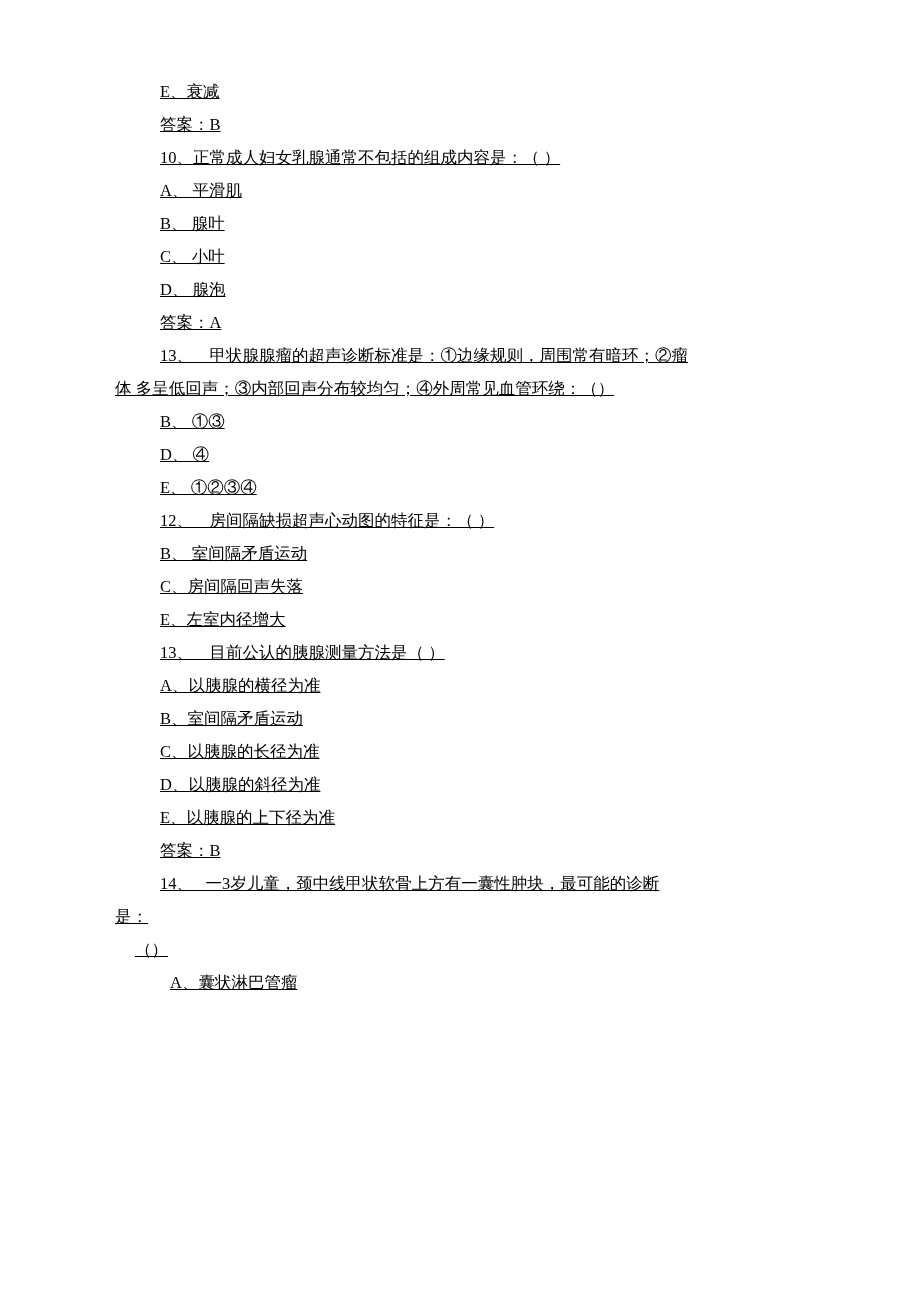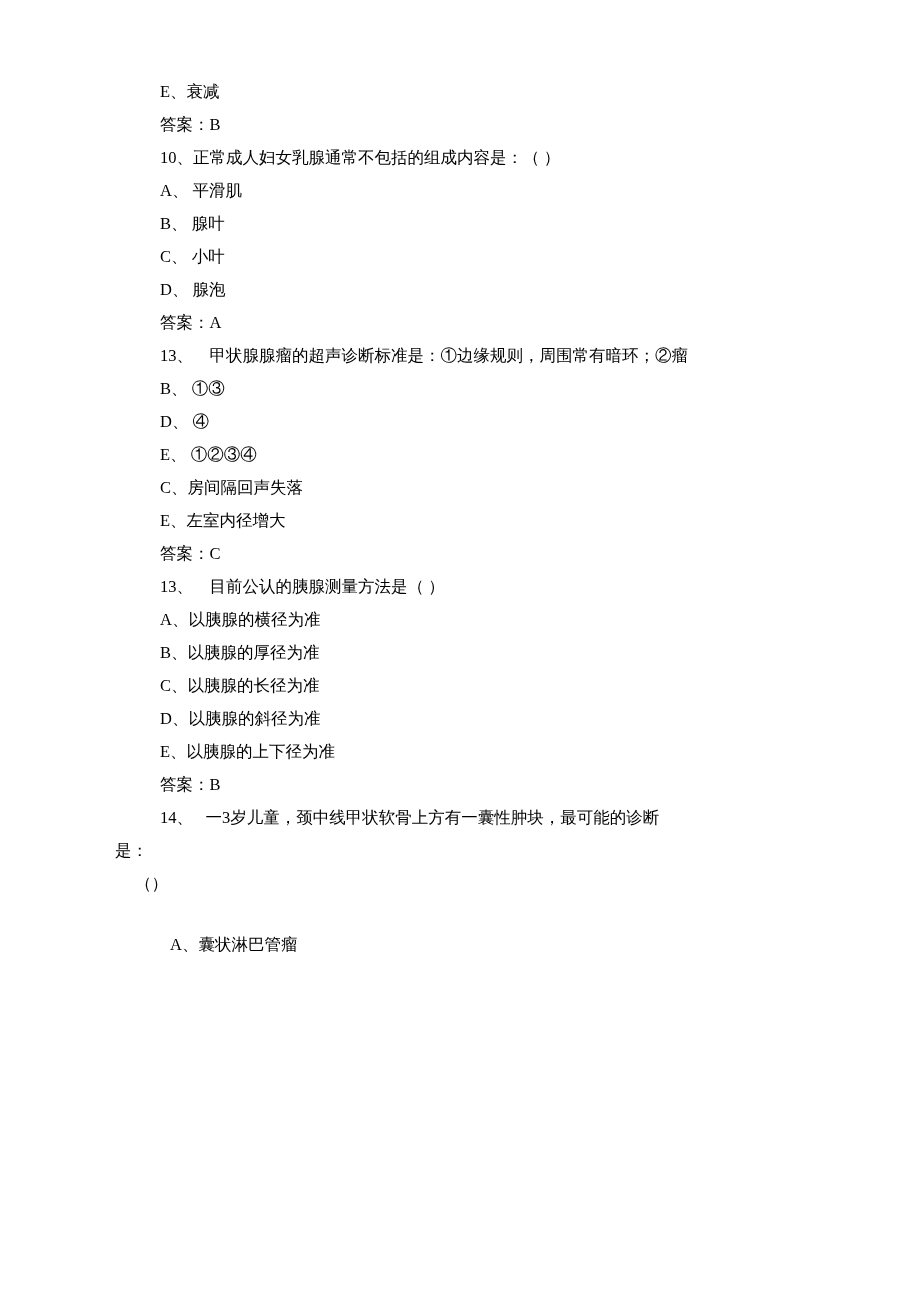--- a/index.html
+++ b/index.html
@@ -7,51 +7,54 @@
     padding: 0;
     background: #fff;
     font-family: "SimSun", "宋体", serif;
     font-size: 16.5px;
     color: #000;
     width: 920px;
     line-height: 2;
   }
   .page {
     padding: 75px 115px 60px 115px;
+    text-decoration: underline;
   }
   .line {
     white-space: pre-wrap;
   }
   .indent1 { padding-left: 45px; }
   .indent0 { padding-left: 0; }
   .indent-alt { padding-left: 20px; }
-  .indent2 { padding-left: 55px; margin-top: 28px; }
+  .indent2 { padding-left: 55px; }
 </style>
 </head>
 <body>
 
 <div class="page" id="page-root">
     <div class="line indent1">E、衰减</div>
     <div class="line indent1">答案：B</div>
     <div class="line indent1">10、正常成人妇女乳腺通常不包括的组成内容是：（ ）</div>
     <div class="line indent1">A、 平滑肌</div>
     <div class="line indent1">B、 腺叶</div>
     <div class="line indent1">C、 小叶</div>
     <div class="line indent1">D、 腺泡</div>
     <div class="line indent1">答案：A</div>
     <div class="line indent1">13、    甲状腺腺瘤的超声诊断标准是：①边缘规则，周围常有暗环；②瘤</div>
+    <div class="line indent0">体 多呈低回声；③内部回声分布较均匀；④外周常见血管环绕：（）</div>
     <div class="line indent1">B、 ①③</div>
     <div class="line indent1">D、 ④</div>
     <div class="line indent1">E、 ①②③④</div>
+    <div class="line indent1">12、    房间隔缺损超声心动图的特征是：（ ）</div>
+    <div class="line indent1">B、 室间隔矛盾运动</div>
     <div class="line indent1">C、房间隔回声失落</div>
     <div class="line indent1">E、左室内径增大</div>
-    <div class="line indent1">答案：C</div>
     <div class="line indent1">13、    目前公认的胰腺测量方法是（ ）</div>
     <div class="line indent1">A、以胰腺的横径为准</div>
-    <div class="line indent1">B、以胰腺的厚径为准</div>
+    <div class="line indent1">B、室间隔矛盾运动</div>
     <div class="line indent1">C、以胰腺的长径为准</div>
     <div class="line indent1">D、以胰腺的斜径为准</div>
     <div class="line indent1">E、以胰腺的上下径为准</div>
     <div class="line indent1">答案：B</div>
     <div class="line indent1">14、   一3岁儿童，颈中线甲状软骨上方有一囊性肿块，最可能的诊断</div>
     <div class="line indent0">是：</div>
     <div class="line indent-alt">（）</div>
     <div class="line indent2">A、囊状淋巴管瘤</div>
   </div>
 

